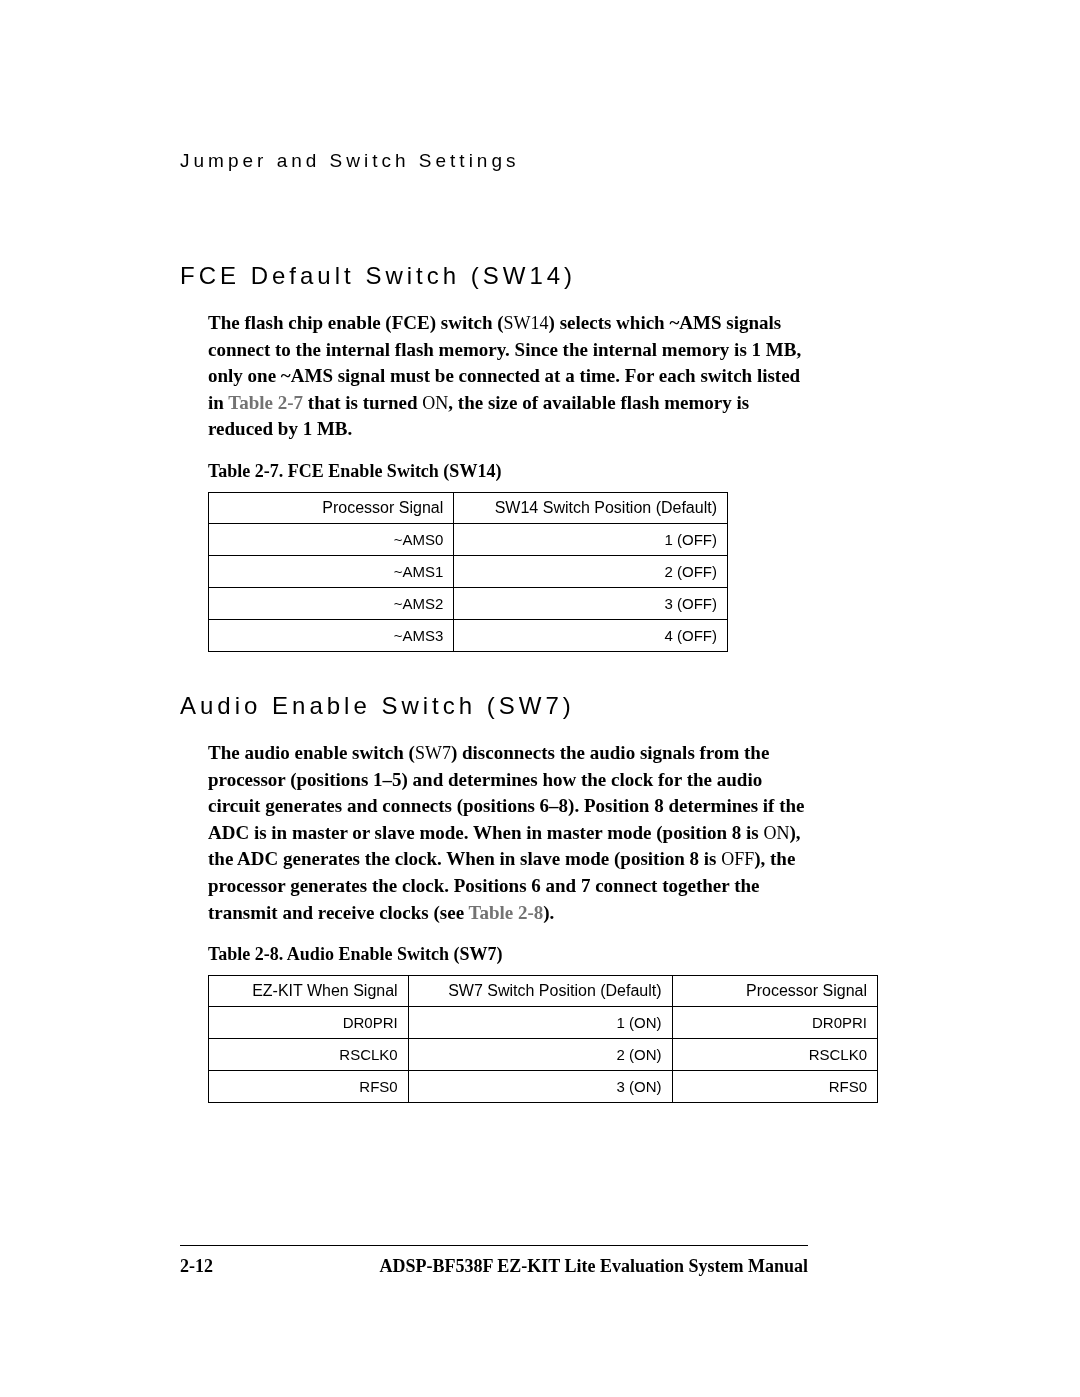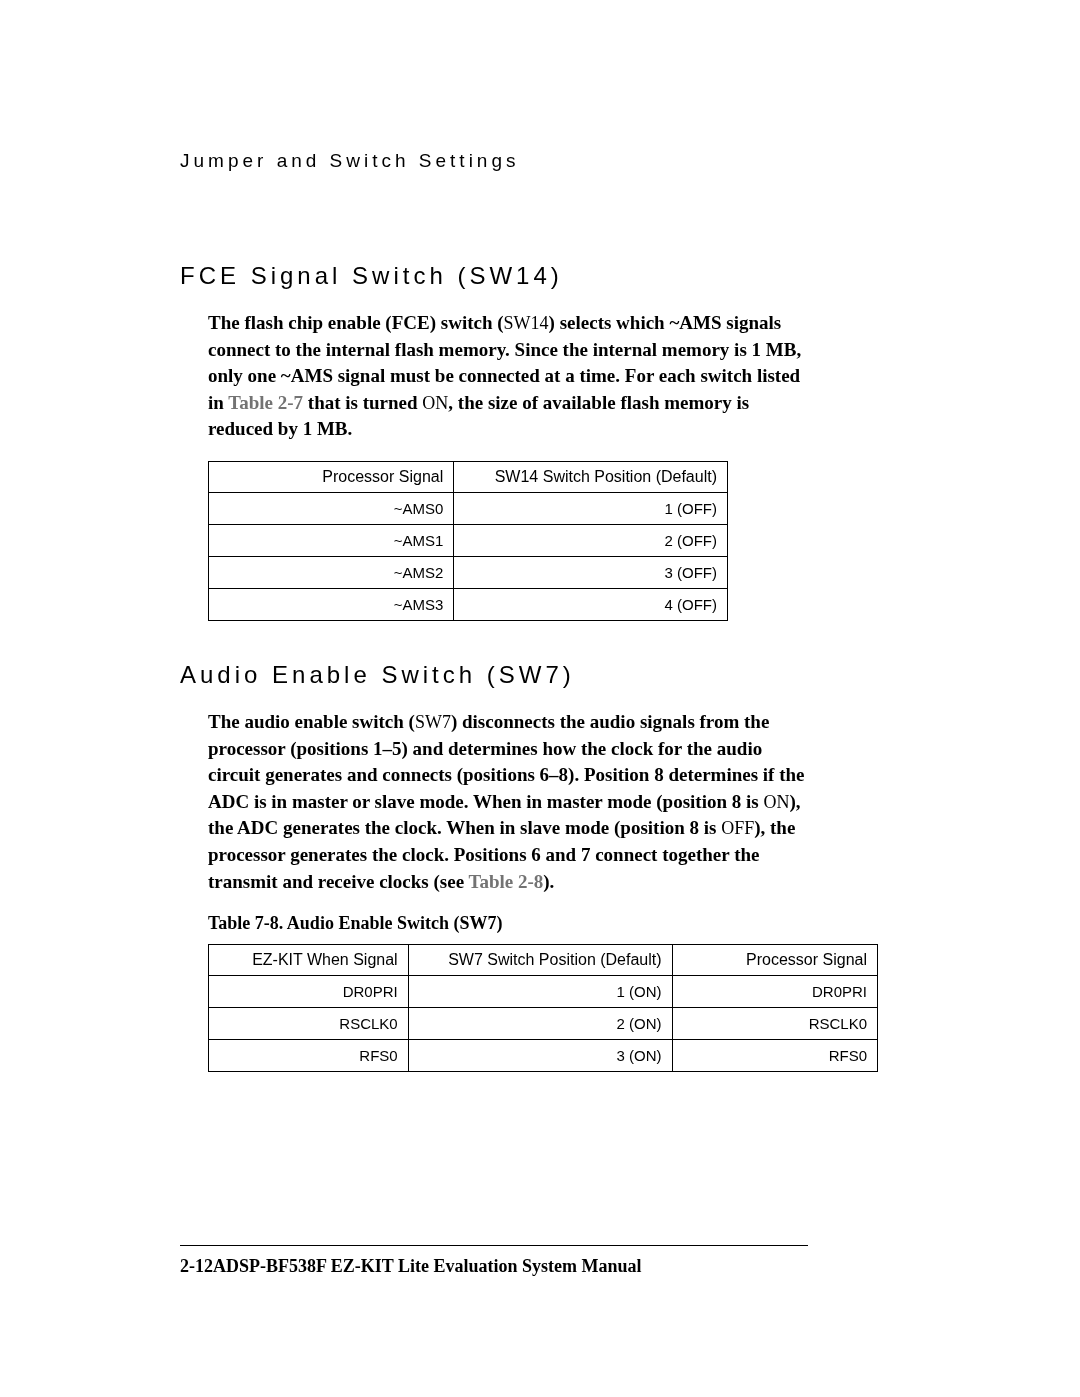--- a/index.html
+++ b/index.html
@@ -85,40 +85,42 @@
   .t28 th:nth-child(3), .t28 td:nth-child(3) { width: 195px; }
   .sec2 { margin-top: 40px; }
   .footer {
     position: absolute;
     left: 180px;
     right: 180px;
     bottom: 120px;
     border-top: 1px solid #000;
     padding-top: 10px;
     display: flex;
+    justify-content: space-between;
     font-family: "Times New Roman", Times, serif;
     font-size: 18px;
     font-weight: bold;
   }
   .footer .pg { }
   .footer .book { }
 </style>
 </head>
 <body>
 
 <div class="page">
 
   <div class="running-head">Jumper and Switch Settings</div>
 
-  <div class="section-title">FCE Signal Switch (SW14)</div>
+  <div class="section-title">FCE Default Switch (SW14)</div>
 
   <p class="body-para">
     <span>The flash chip enable (FCE) switch (</span><span class="mono">SW14</span><span>) selects which ~AMS signals connect to the internal flash memory. Since the internal memory is 1 MB, only one ~AMS signal must be connected at a time. For each switch listed in </span><span class="link">Table 2-7</span><span> that is turned </span><span class="mono">ON</span><span>, the size of available flash memory is reduced by 1 MB.</span>
   </p>
 
+  <div class="table-caption">Table 2-7. FCE Enable Switch (SW14)</div>
 
   <table class="data t27">
     <thead>
       <tr>
         <th>Processor Signal</th>
         <th>SW14 Switch Position (Default)</th>
       </tr>
     </thead>
     <tbody>
       <tr>
@@ -139,21 +141,21 @@
       </tr>
     </tbody>
   </table>
 
   <div class="section-title sec2">Audio Enable Switch (SW7)</div>
 
   <p class="body-para">
     <span>The audio enable switch (</span><span class="mono">SW7</span><span>) disconnects the audio signals from the processor (positions 1–5) and determines how the clock for the audio circuit generates and connects (positions 6–8). Position 8 determines if the ADC is in master or slave mode. When in master mode (position 8 is </span><span class="mono">ON</span><span>), the ADC generates the clock. When in slave mode (position 8 is </span><span class="mono">OFF</span><span>), the processor generates the clock. Positions 6 and 7 connect together the transmit and receive clocks (see </span><span class="link">Table 2-8</span><span>).</span>
   </p>
 
-  <div class="table-caption">Table 7-8. Audio Enable Switch (SW7)</div>
+  <div class="table-caption">Table 2-8. Audio Enable Switch (SW7)</div>
 
   <table class="data t28">
     <thead>
       <tr>
         <th>EZ-KIT When Signal</th>
         <th>SW7 Switch Position (Default)</th>
         <th>Processor Signal</th>
       </tr>
     </thead>
     <tbody>

